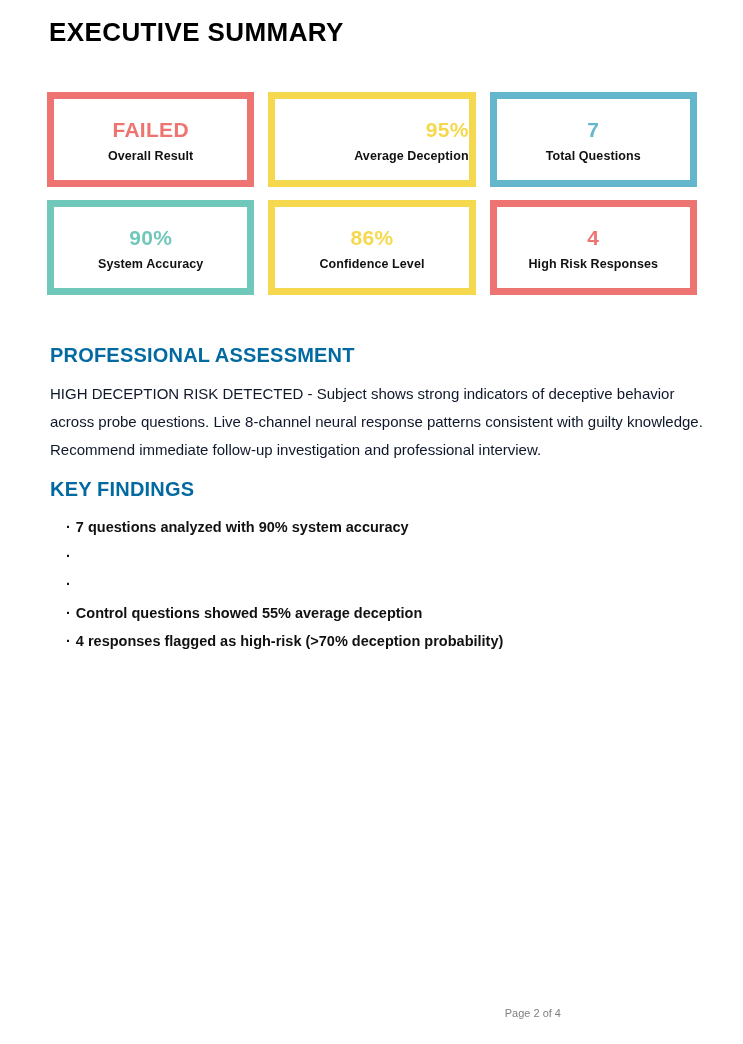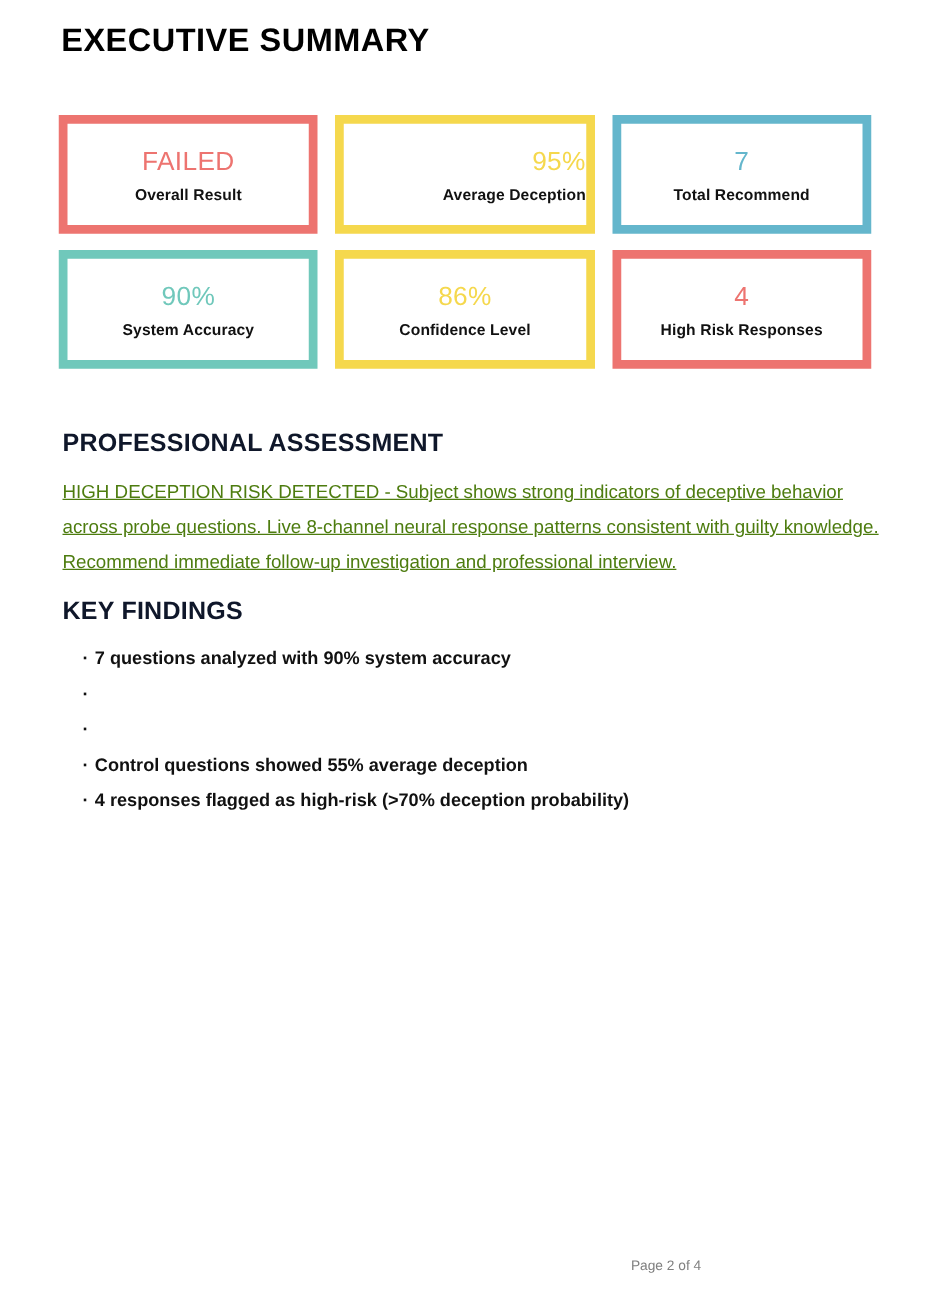--- a/index.html
+++ b/index.html
@@ -36,48 +36,47 @@
     height: 95px;
     background: #fff;
     border: 7px solid #ccc;
     display: flex;
     flex-direction: column;
     align-items: center;
     padding-top: 20px;
   }
   .card .value {
     font-size: 21px;
-    font-weight: normal;
+    font-weight: bold;
     line-height: 22px;
     letter-spacing: 0.3px;
   }
   .card .label {
     margin-top: 8px;
     font-size: 12.5px;
     font-weight: bold;
     color: #111;
     letter-spacing: 0.1px;
   }
   .section-heading {
     position: absolute;
     left: 50px;
     font-size: 20px;
     font-weight: bold;
     letter-spacing: 0.2px;
-    color: #0f172a;
+    color: #0369a1;
   }
   .heading-assessment { top: 344px; }
   .assessment-body {
     position: absolute;
     left: 50px; top: 380px;
     width: 656px;
     font-size: 15px;
     line-height: 28px;
-    color: #4d7c0f;
-    text-decoration: underline;
+    color: #0f172a;
   }
   .heading-findings { top: 478px; }
   .findings-list {
     position: absolute;
     left: 66px; top: 513px;
     list-style: none;
   }
   .findings-list li {
     display: flex;
     align-items: baseline;
@@ -111,21 +110,21 @@
     <div class="card" style="border-color: rgb(237, 116, 112);">
       <div class="value" style="color: rgb(237, 116, 112);">FAILED</div>
       <div class="label">Overall Result</div>
     </div>
     <div class="card" style="border-color: rgb(245, 216, 77); align-items: flex-end;">
       <div class="value" style="color: rgb(245, 216, 77);">95%</div>
       <div class="label">Average Deception</div>
     </div>
     <div class="card" style="border-color: rgb(100, 182, 204);">
       <div class="value" style="color: rgb(100, 182, 204);">7</div>
-      <div class="label">Total Recommend</div>
+      <div class="label">Total Questions</div>
     </div>
     <div class="card" style="border-color: rgb(112, 200, 187);">
       <div class="value" style="color: rgb(112, 200, 187);">90%</div>
       <div class="label">System Accuracy</div>
     </div>
     <div class="card" style="border-color: rgb(245, 216, 77);">
       <div class="value" style="color: rgb(245, 216, 77);">86%</div>
       <div class="label">Confidence Level</div>
     </div>
     <div class="card" style="border-color: rgb(237, 116, 112);">

